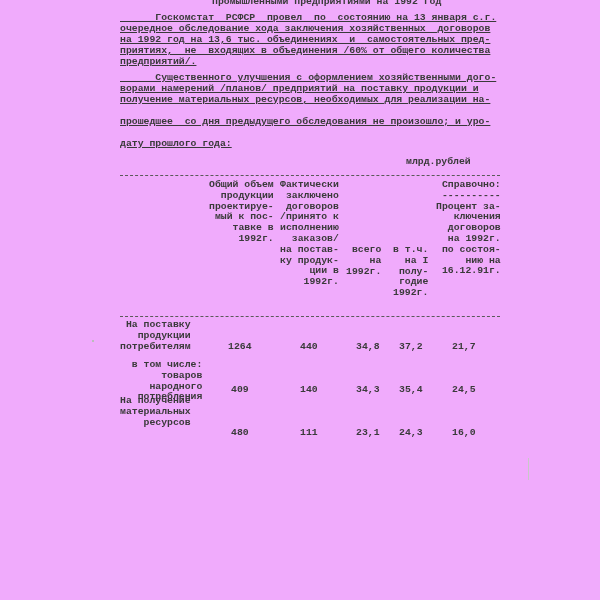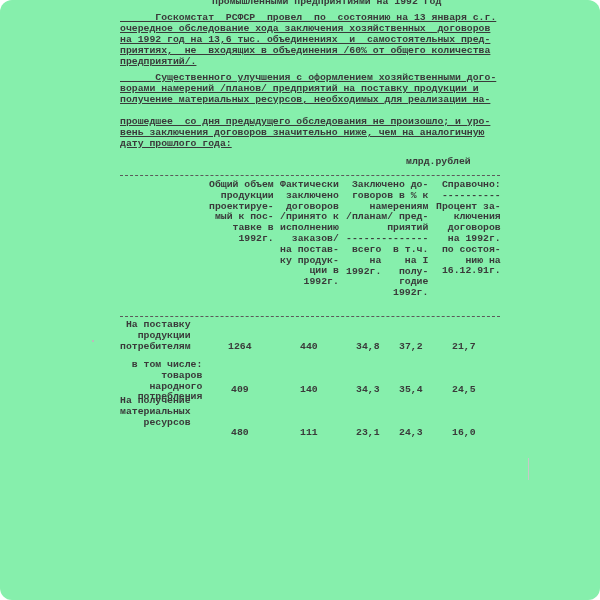--- a/index.html
+++ b/index.html
@@ -1,17 +1,17 @@
 <!DOCTYPE html>
 <html><head>
 <meta charset="utf-8">
 <style>
   html, body { margin:0; padding:0; background:#ffffff; }
   body { width:600px; height:600px; position:relative; overflow:hidden; }
-  .page { position:absolute; left:0; top:0; width:600px; height:600px; background:#86efac;border-radius:12px; }
+  .page { position:absolute; left:0; top:0; width:600px; height:600px; background:#f0abfc; }
   .mono { font-family:"Liberation Mono","DejaVu Sans Mono",monospace; font-size:9.8px; font-weight:bold; color:#3a3a3a; white-space:pre; line-height:10.8px; letter-spacing:0px; }
   .line { position:absolute; left:120px;text-decoration:underline; }
   .title { position:absolute; left:212px; top:-3px; }
   .rule { position:absolute; left:120px; width:380px; height:0; border-top:1px dashed #5a5a5a; }
   .col { position:absolute;text-align:right; }
   .marks { position:absolute; left:528px; top:458px; width:1px; height:22px; background:#c8c8c8; }
   .speck { position:absolute; width:2px; height:2px; background:#bbb; }
 </style>
 </head>
 <body>
@@ -23,21 +23,20 @@
   <div class="mono line" style="top:13px">      Госкомстат  РСФСР  провел  по  состоянию на 13 января с.г.</div>
   <div class="mono line" style="top:24px">очередное обследование хода заключения хозяйственных  договоров</div>
   <div class="mono line" style="top:35px">на 1992 год на 13,6 тыс. объединениях  и  самостоятельных пред-</div>
   <div class="mono line" style="top:46px">приятиях,  не  входящих в объединения /60% от общего количества</div>
   <div class="mono line" style="top:57px">предприятий/.</div>
 
   <div class="mono line" style="top:84px">ворами намерений /планов/ предприятий на поставку продукции и</div>
   <div class="mono line" style="top:73px">      Существенного улучшения с оформлением хозяйственными дого-</div>
   <div class="mono line" style="top:95px">получение материальных ресурсов, необходимых для реализации на-</div>
   <div class="mono line" style="top:117px">прошедшее  со дня предыдущего обследования не произошло; и уро-</div>
-  <div class="mono line" style="top:128px">вень заключения договоров значительно ниже, чем на аналогичную</div>
   <div class="mono line" style="top:139px">дату прошлого года:</div>
 
   <div class="mono col" style="left:406px; top:157px">млрд.рублей</div>
 
   <div class="rule" style="top:175px"></div>
 
   <div class="col" style="left:209px; top:180px">
     <div class="mono">Общий объем</div>
     <div class="mono">продукции</div>
     <div class="mono">проектируе-</div>
@@ -52,28 +51,20 @@
     <div class="mono">договоров</div>
     <div class="mono">/принято к</div>
     <div class="mono">исполнению</div>
     <div class="mono">заказов/</div>
     <div class="mono">на постав-</div>
     <div class="mono">ку продук-</div>
     <div class="mono">ции в</div>
     <div class="mono">1992г.</div>
   </div>
 
-  <div class="col" style="left:346px; top:180px">
-    <div class="mono">Заключено до-</div>
-    <div class="mono">говоров в % к</div>
-    <div class="mono">намерениям</div>
-    <div class="mono">/планам/ пред-</div>
-    <div class="mono">приятий</div>
-    <div class="mono">--------------</div>
-  </div>
 
   <div class="col" style="left:346px; top:245px">
     <div class="mono">всего</div>
     <div class="mono">на</div>
     <div class="mono">1992г.</div>
   </div>
 
   <div class="col" style="left:393px; top:245px">
     <div class="mono">в т.ч.</div>
     <div class="mono">на I</div>

